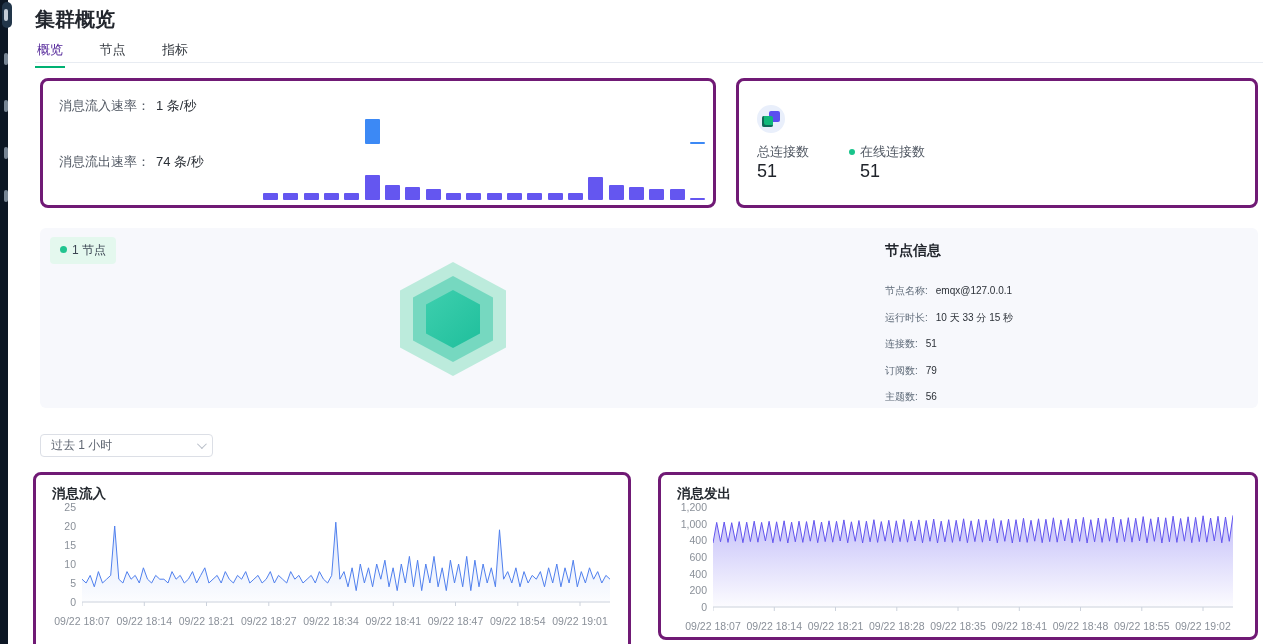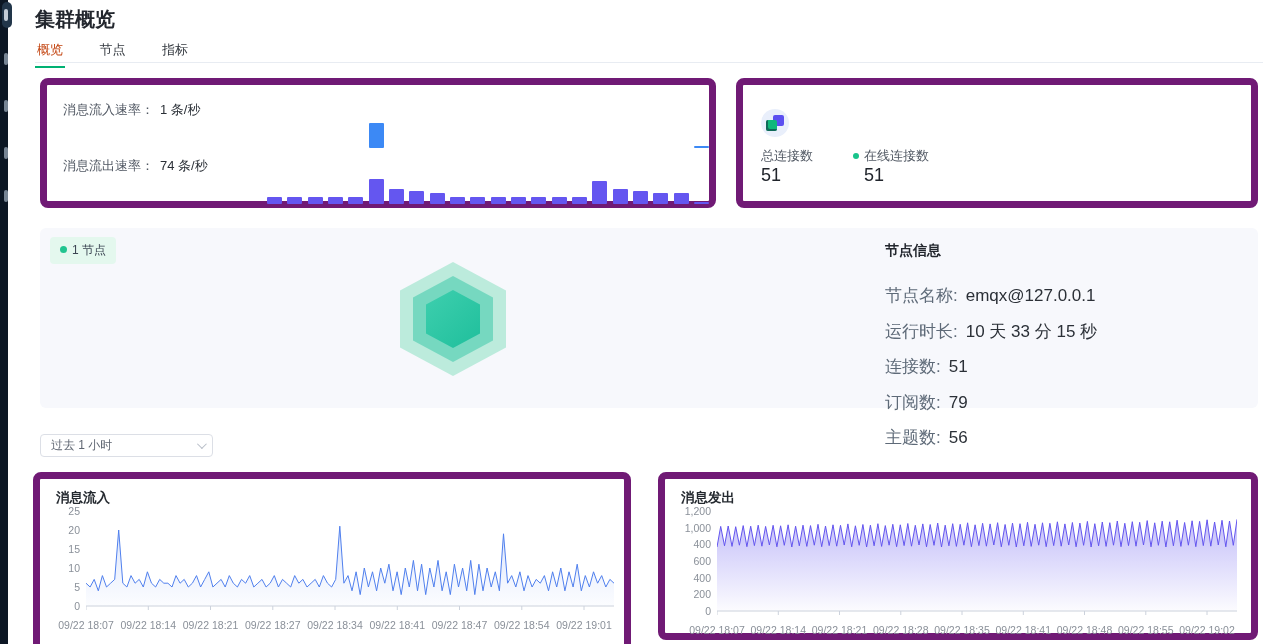--- a/index.html
+++ b/index.html
@@ -10,25 +10,25 @@
   
   .sidebar { position:absolute; left:0; top:0; width:8px; height:644px; background:#0c1724; z-index:5; }
   .side-item { position:absolute; left:2px; width:10px; border-radius:6px; }
   .side-item.active { background:#22364a; height:26px; }
   .glyph-sliver { position:absolute; left:4px; width:4px; height:12px; border-radius:2px; background:#8b99a8; opacity:.85; }
 
   
   .page-title { position:absolute; left:35px; top:6px; font-size:20px; font-weight:bold; color:#23272e; }
   .tabbar { position:absolute; left:35px; top:36px; right:0; height:27px; border-bottom:1px solid #e8ecf2; }
   .tab { display:inline-block; margin-right:28px; font-size:13px; color:#33383f; padding:5px 2px 8px 2px; cursor:pointer; position:relative; }
-  .tab.active { color:#c2410c; }
+  .tab.active { color:#4c1d95; }
   .tab.active::after { content:""; position:absolute; left:0; right:0; bottom:-1px; height:2px; background:#00b173; }
 
   
-  .card { position:absolute; background:#fff; border:7px solid #701a75; border-radius:8px; }
+  .card { position:absolute; background:#fff; border:3px solid #701a75; border-radius:8px; }
 
   
   .rate-label { position:absolute; font-size:13px; color:#515863; }
   .rate-label b { font-weight:normal; color:#2b3037; margin-left:6px; }
   .spark { position:absolute; display:flex; justify-content:space-between; align-items:flex-end; }
   .sbar { width:15px; border-radius:1px; }
 
   
   .conn-icon-circle { position:absolute; left:18px; top:24px; width:28px; height:28px; border-radius:50%; background:#e9effb; }
   .sq { position:absolute; width:11px; height:11px; border-radius:2px; }
@@ -41,21 +41,21 @@
   
   .node-panel { position:absolute; left:40px; top:228px; width:1218px; height:180px; background:#f7f8fc; border-radius:6px; }
   .node-badge { position:absolute; left:10px; top:9px; background:#e4f8ee; border-radius:4px; font-size:12px; color:#3c4553; padding:5px 10px; }
   .node-badge .dot { background:#21c48f; width:7px; height:7px; }
   .hex { position:absolute; clip-path:polygon(50% 0%,100% 25%,100% 75%,50% 100%,0% 75%,0% 25%); }
   .hex1 { left:360px; top:34px; width:106px; height:114px; background:#bcebdc; }
   .hex2 { left:373px; top:48px; width:80px; height:86px; background:#76d8c0; }
   .hex3 { left:386px; top:62px; width:54px; height:58px; background:linear-gradient(135deg,#3ecfae,#1fbf9c); }
   .node-info { position:absolute; left:845px; top:14px; }
   .node-info-title { font-size:14px; font-weight:bold; color:#23272e; margin-bottom:24px; }
-  .info-row { font-size:17px; margin-bottom:12.5px; }
+  .info-row { font-size:10px; margin-bottom:12.5px; }
   .info-row .lbl { color:#5e6a78; margin-right:8px; }
   .info-row .val { color:#2b3037; }
 
   
   .time-select { position:absolute; left:40px; top:434px; width:173px; height:23px; border:1px solid #dcdfe6;
     border-radius:4px; font-size:12px; color:#5f6672; display:flex; align-items:center; padding:0 8px 0 10px; cursor:pointer; background:#fff; }
   .time-select .chev { margin-left:auto; width:7px; height:7px; border-right:1.5px solid #b8bec8; border-bottom:1.5px solid #b8bec8; transform:rotate(45deg) translateY(-2px); }
 
   
   .chart-title { position:absolute; left:16px; top:10px; font-size:13.5px; font-weight:bold; color:#24292f; }

